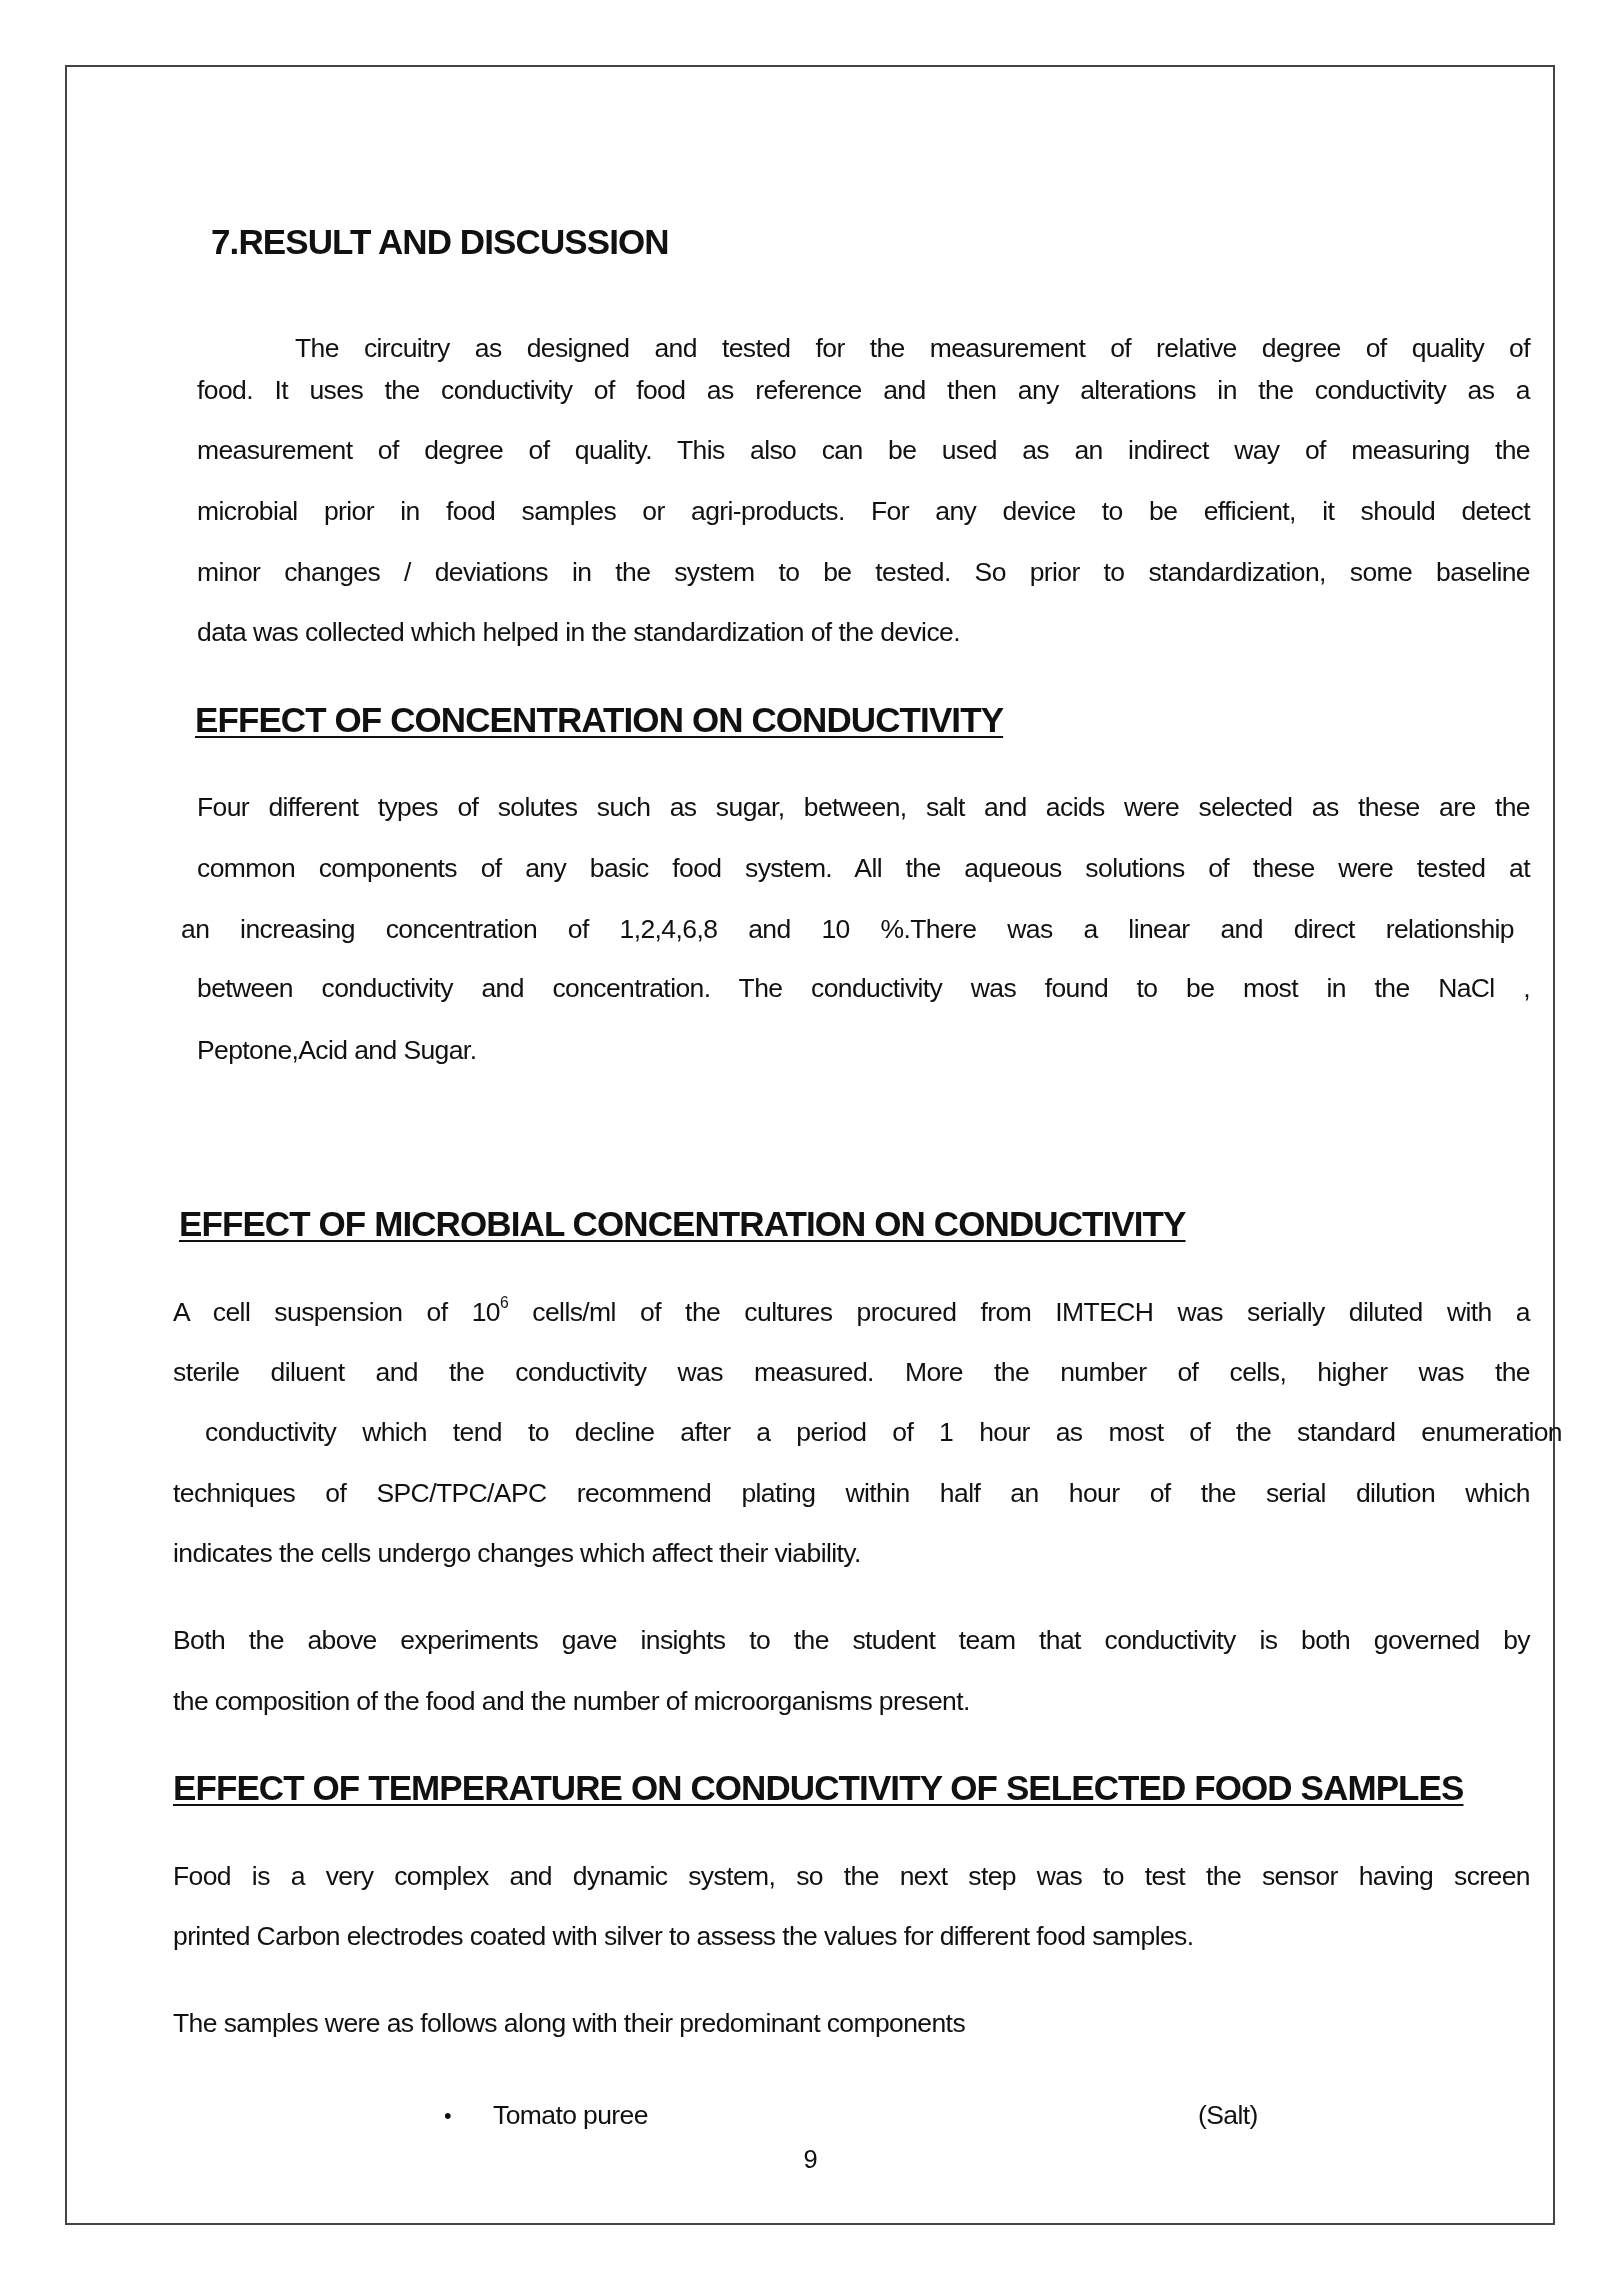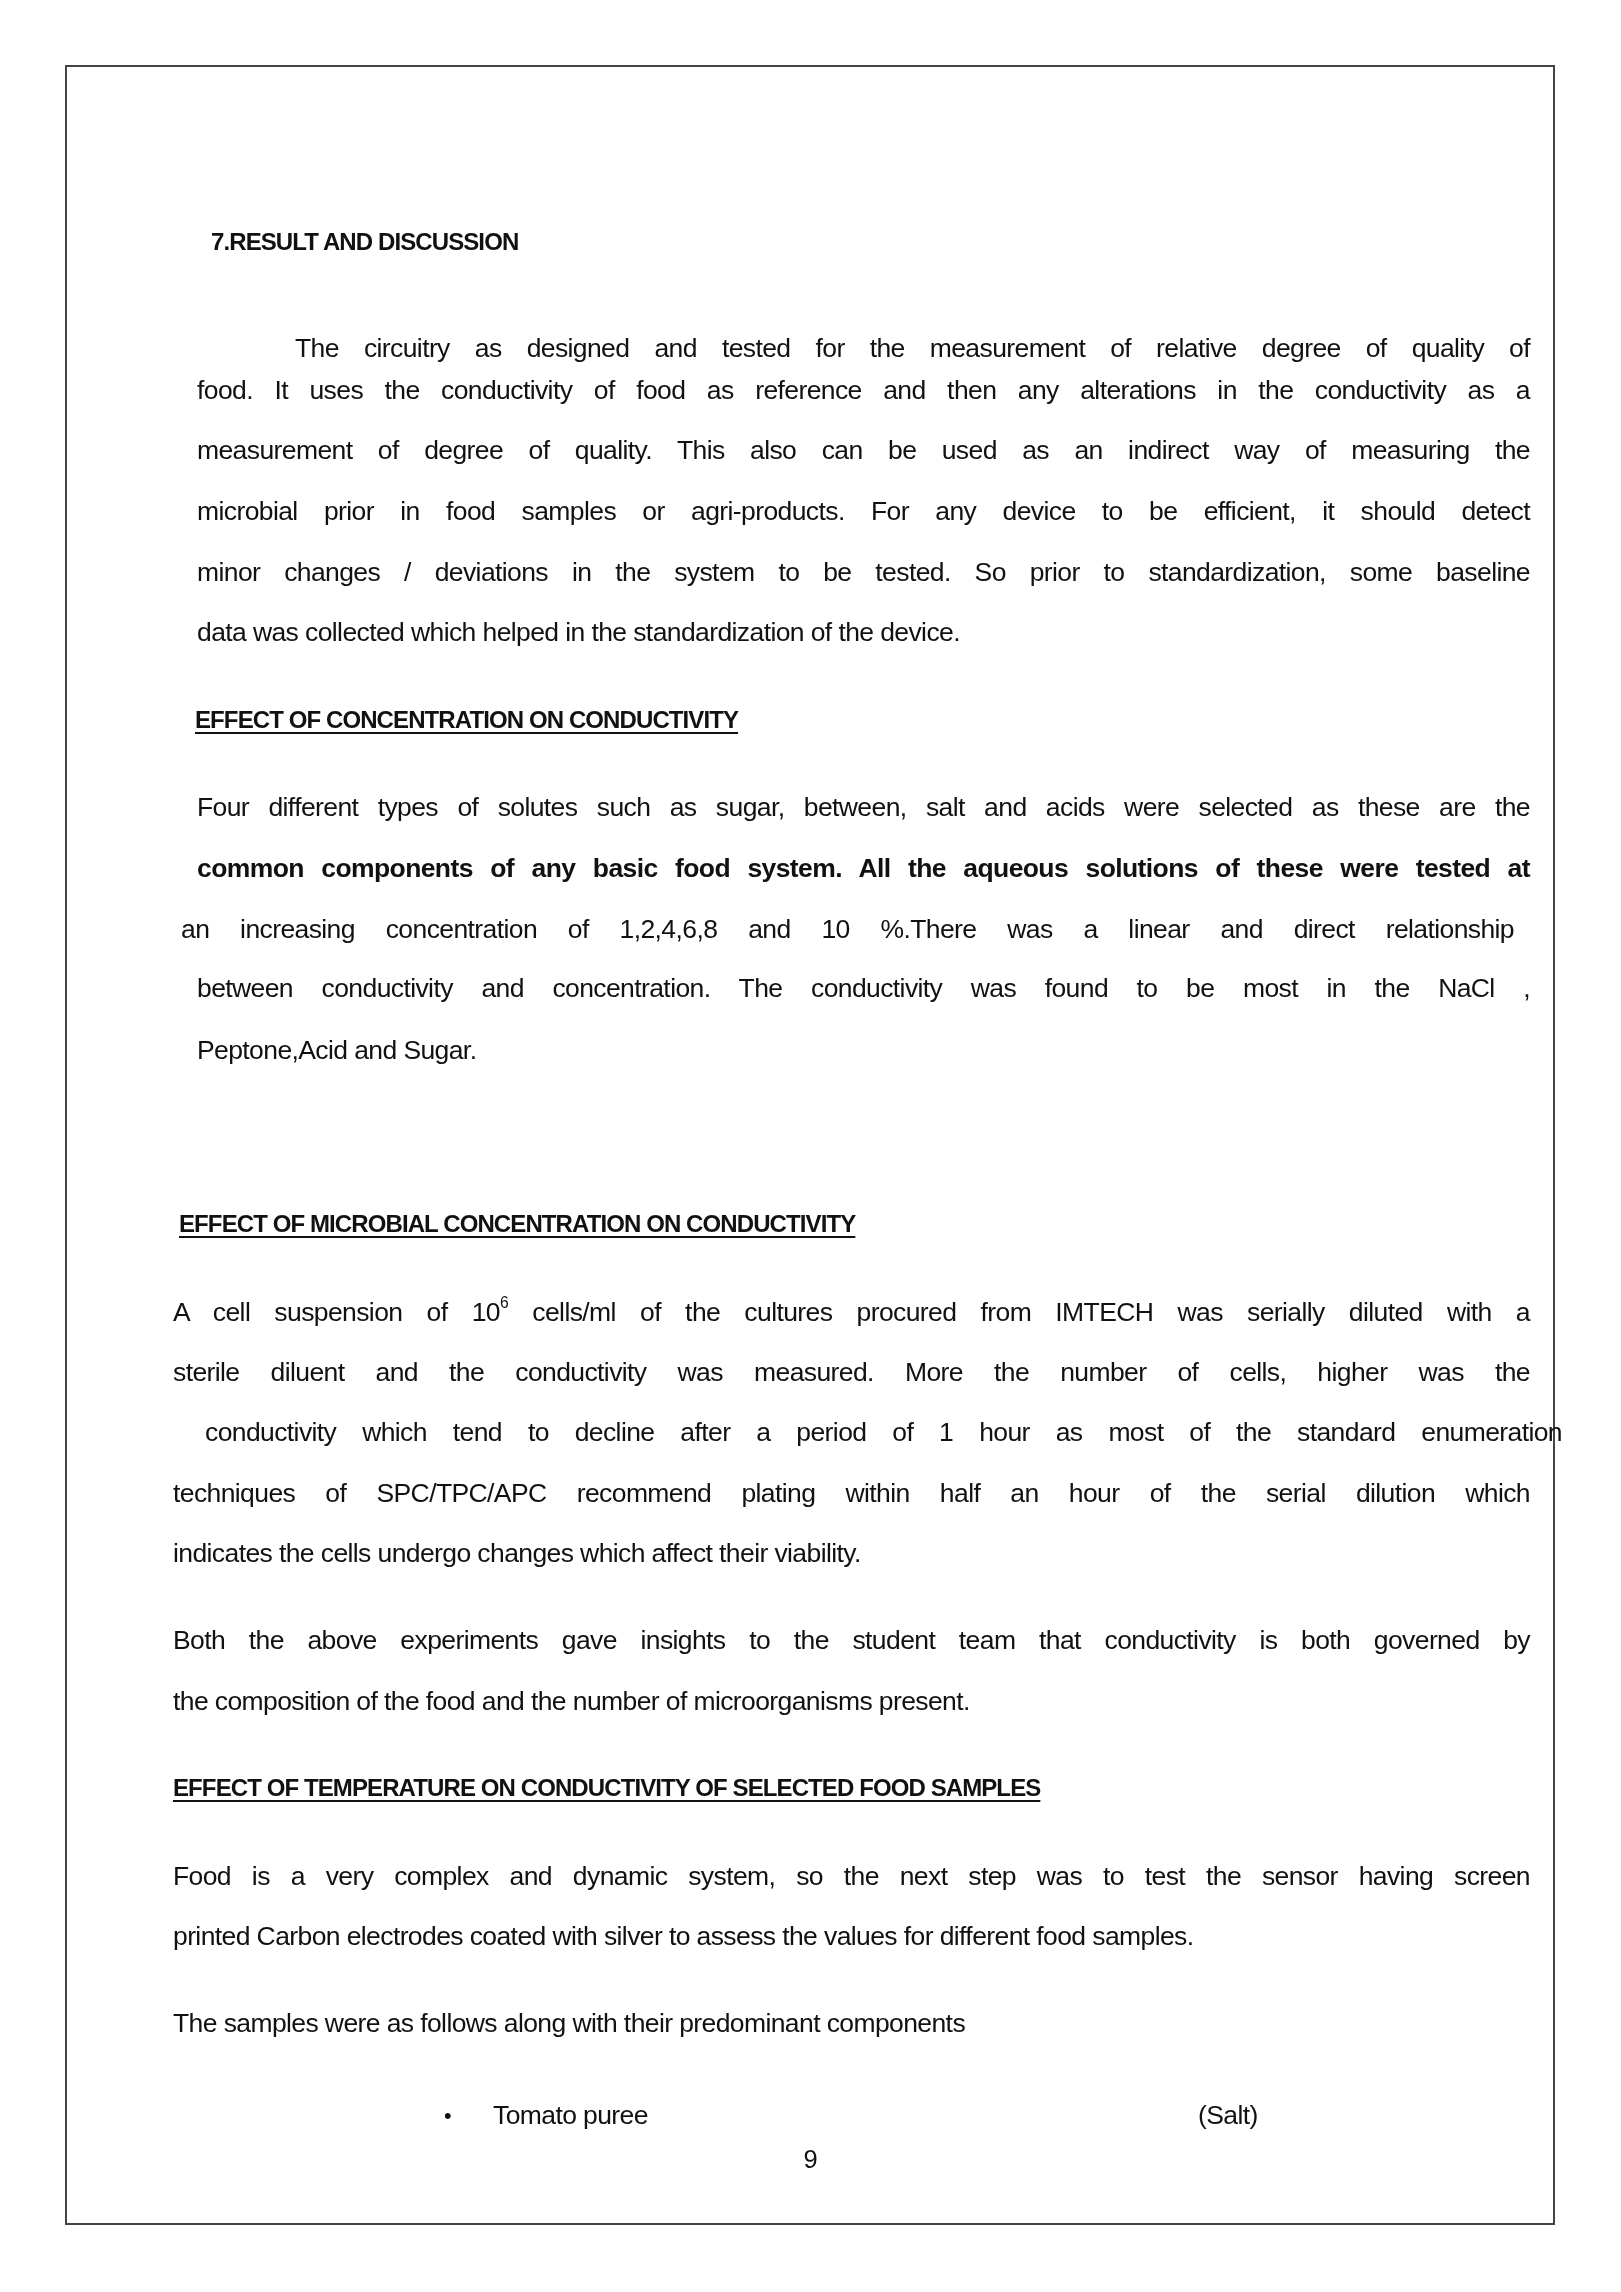--- a/index.html
+++ b/index.html
@@ -3,21 +3,21 @@
 <meta charset="utf-8">
 <style>
   html, body { margin: 0; padding: 0; background: #ffffff; }
   body { width: 1621px; height: 2293px; position: relative; overflow: hidden;
          font-family: "Liberation Sans", sans-serif; color: #111; }
   .page-border { position: absolute; left: 65px; top: 65px; width: 1490px; height: 2160px;
                  border: 2px solid #444; box-sizing: border-box; }
   .line { position: absolute; font-size: 26.5px; line-height: 33px; white-space: nowrap;
           letter-spacing: -0.6px; word-spacing: 0px; }
   .just { text-align: justify; text-align-last: justify; white-space: normal; }
-  .heading { position: absolute; font-size: 24px; line-height: 33px; font-weight: bold;
+  .heading { position: absolute; font-size: 35px; line-height: 33px; font-weight: bold;
              letter-spacing: -0.9px; white-space: nowrap; }
   .ul { text-decoration: underline; text-decoration-thickness: 2px; text-underline-offset: 3.9px; }
   sup { font-size: 15.7px; line-height: 0; position: relative; top: -2.9px; }
   .bullet { position: absolute; font-size: 21.6px; line-height: 33px; }
   .pagenum { position: absolute; font-size: 25.5px; line-height: 33px; left: 0; width: 1621px; text-align: center; }
 </style>
 </head>
 <body>
 
 <div class="page-border"></div>
@@ -30,21 +30,21 @@
   <div class="line just" style="left:197px; top:434px; width:1333px;">measurement of degree of quality. This also can be used as an indirect way of measuring the</div>
   <div class="line just" style="left:197px; top:495px; width:1333px;">microbial prior in food samples or agri-products. For any device to be efficient, it should detect</div>
   <div class="line just" style="left:197px; top:556px; width:1333px;">minor changes / deviations in the system to be tested. So prior to standardization, some baseline</div>
   <div class="line" style="left:197px; top:616px;">data was collected which helped in the standardization of the device.</div>
 </div>
 
 <div class="heading ul" style="left:195px; top:703px;">EFFECT OF CONCENTRATION ON CONDUCTIVITY</div>
 
 <div>
   <div class="line just" style="left:197px; top:791px; width:1333px;">Four different types of solutes such as sugar, between, salt and acids were selected as these are the</div>
-  <div class="line just" style="left:197px; top:852px; width:1333px;font-weight:bold;">common components of any basic food system. All the aqueous solutions of these were tested at</div>
+  <div class="line just" style="left:197px; top:852px; width:1333px;">common components of any basic food system. All the aqueous solutions of these were tested at</div>
   <div class="line just" style="left:181px; top:913px; width:1333px;">an increasing concentration of 1,2,4,6,8 and 10 %.There was a linear and direct relationship</div>
   <div class="line just" style="left:197px; top:972px; width:1333px;">between conductivity and concentration. The conductivity was found to be most in the NaCl ,</div>
   <div class="line" style="left:197px; top:1034px;">Peptone,Acid and Sugar.</div>
 </div>
 
 <div class="heading ul" style="left:179px; top:1207px;">EFFECT OF MICROBIAL CONCENTRATION ON CONDUCTIVITY</div>
 
 <div>
   <div class="line just" style="left:173px; top:1296px; width:1357px;"><span>A cell suspension of 10</span><sup>6</sup><span> cells/ml of the cultures procured from IMTECH was serially diluted with a</span></div>
   <div class="line just" style="left:173px; top:1356px; width:1357px;">sterile diluent and the conductivity was measured. More the number of cells, higher was the</div>

